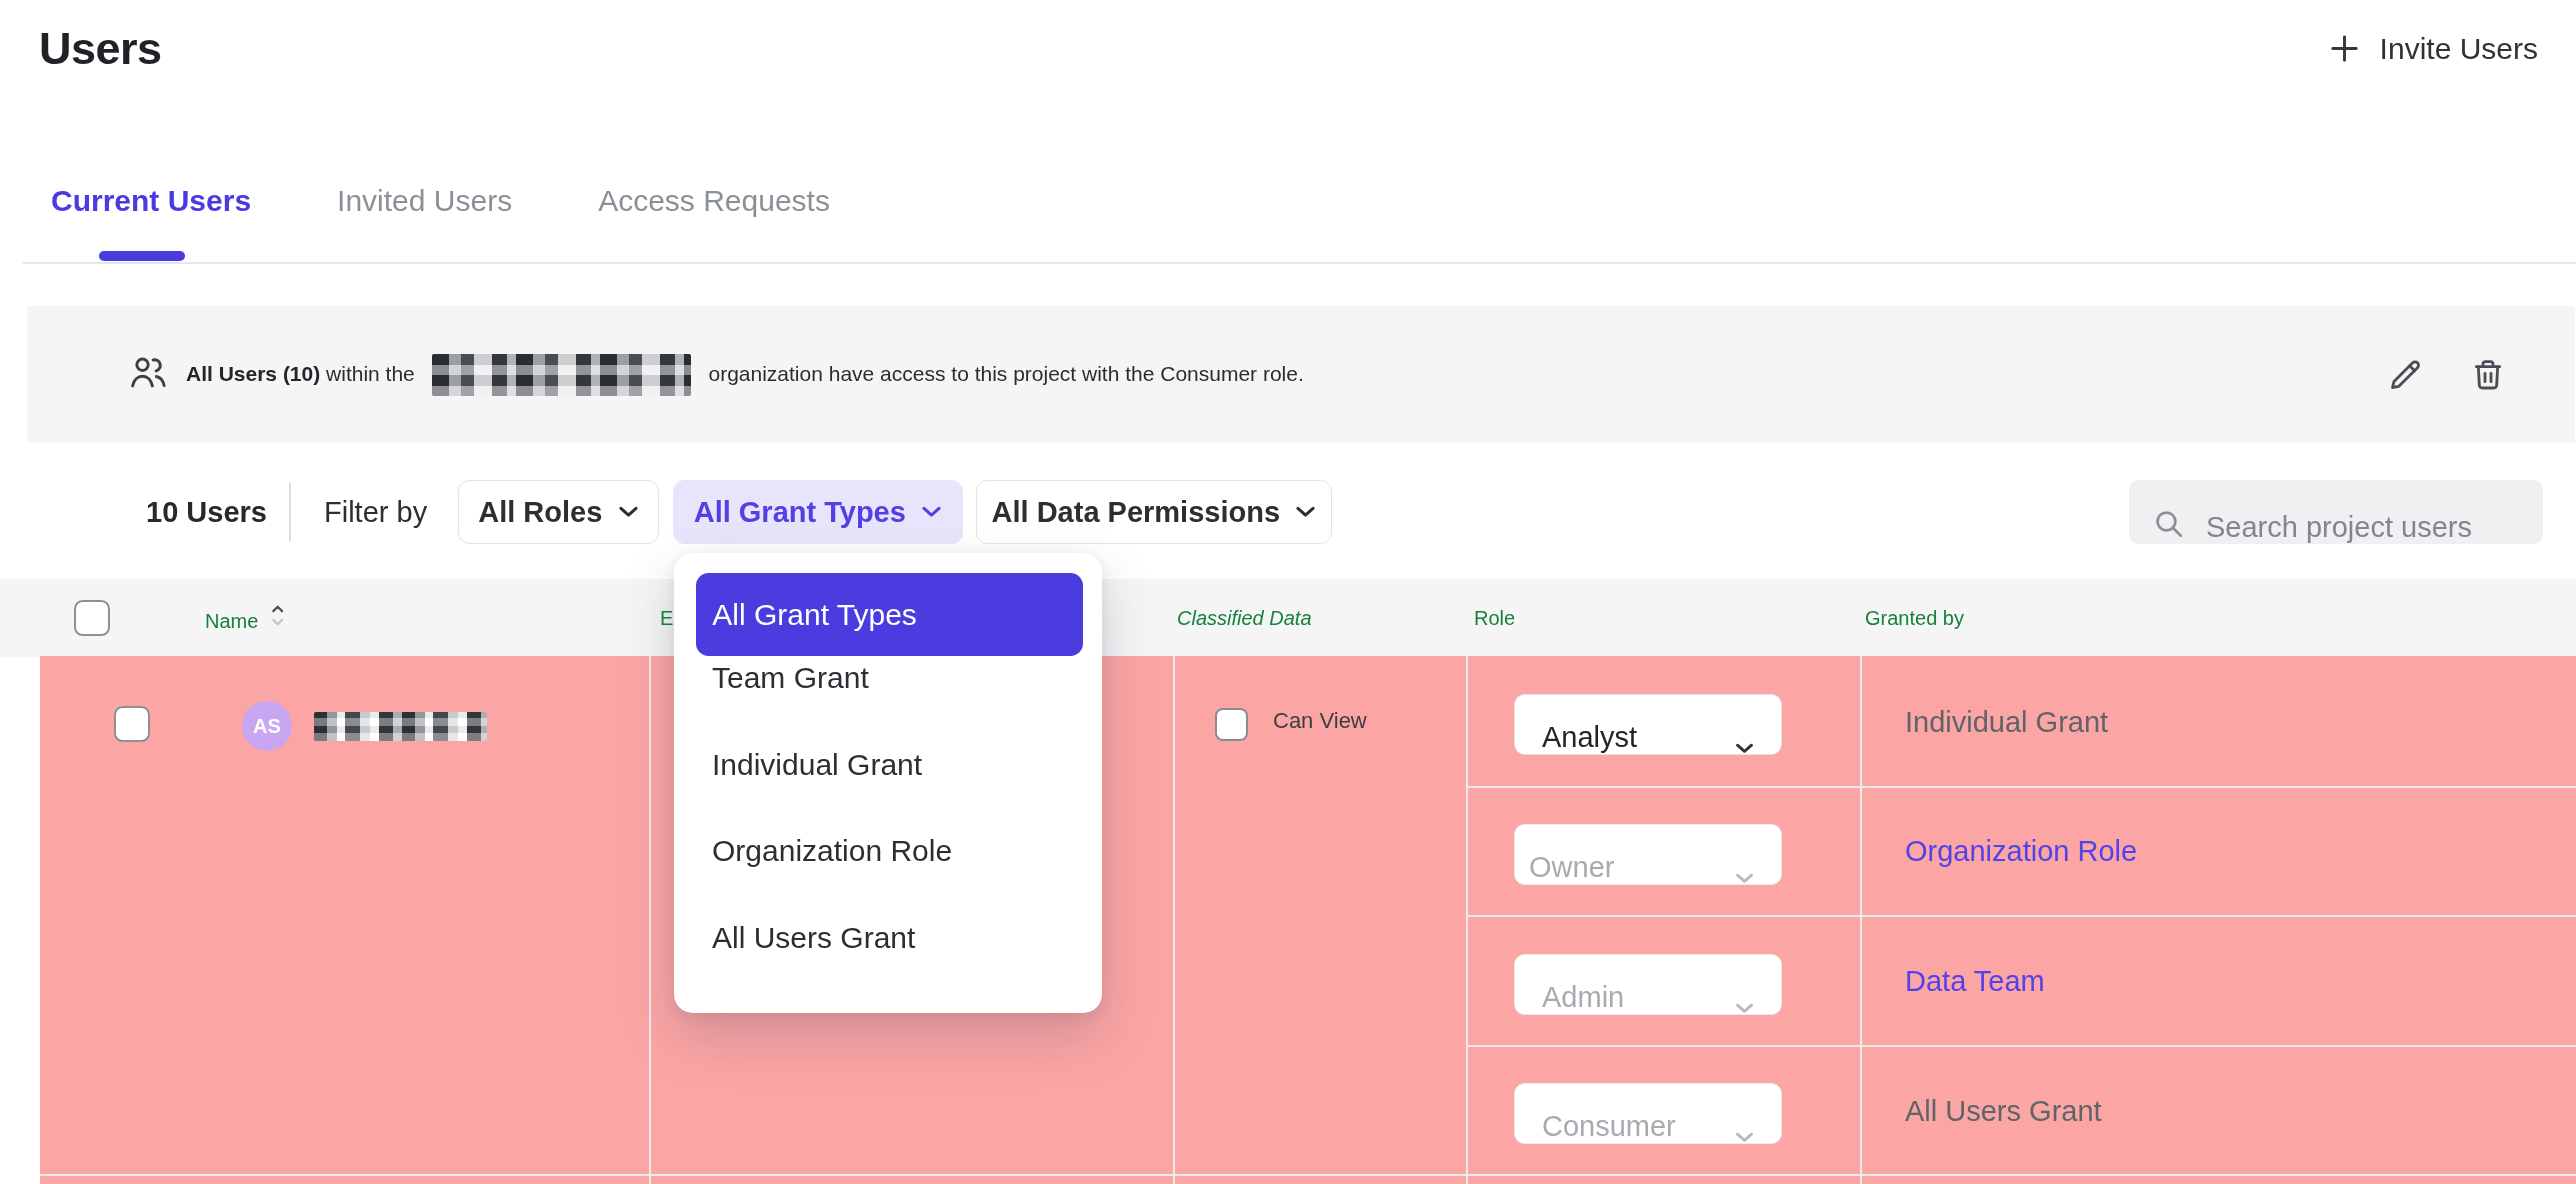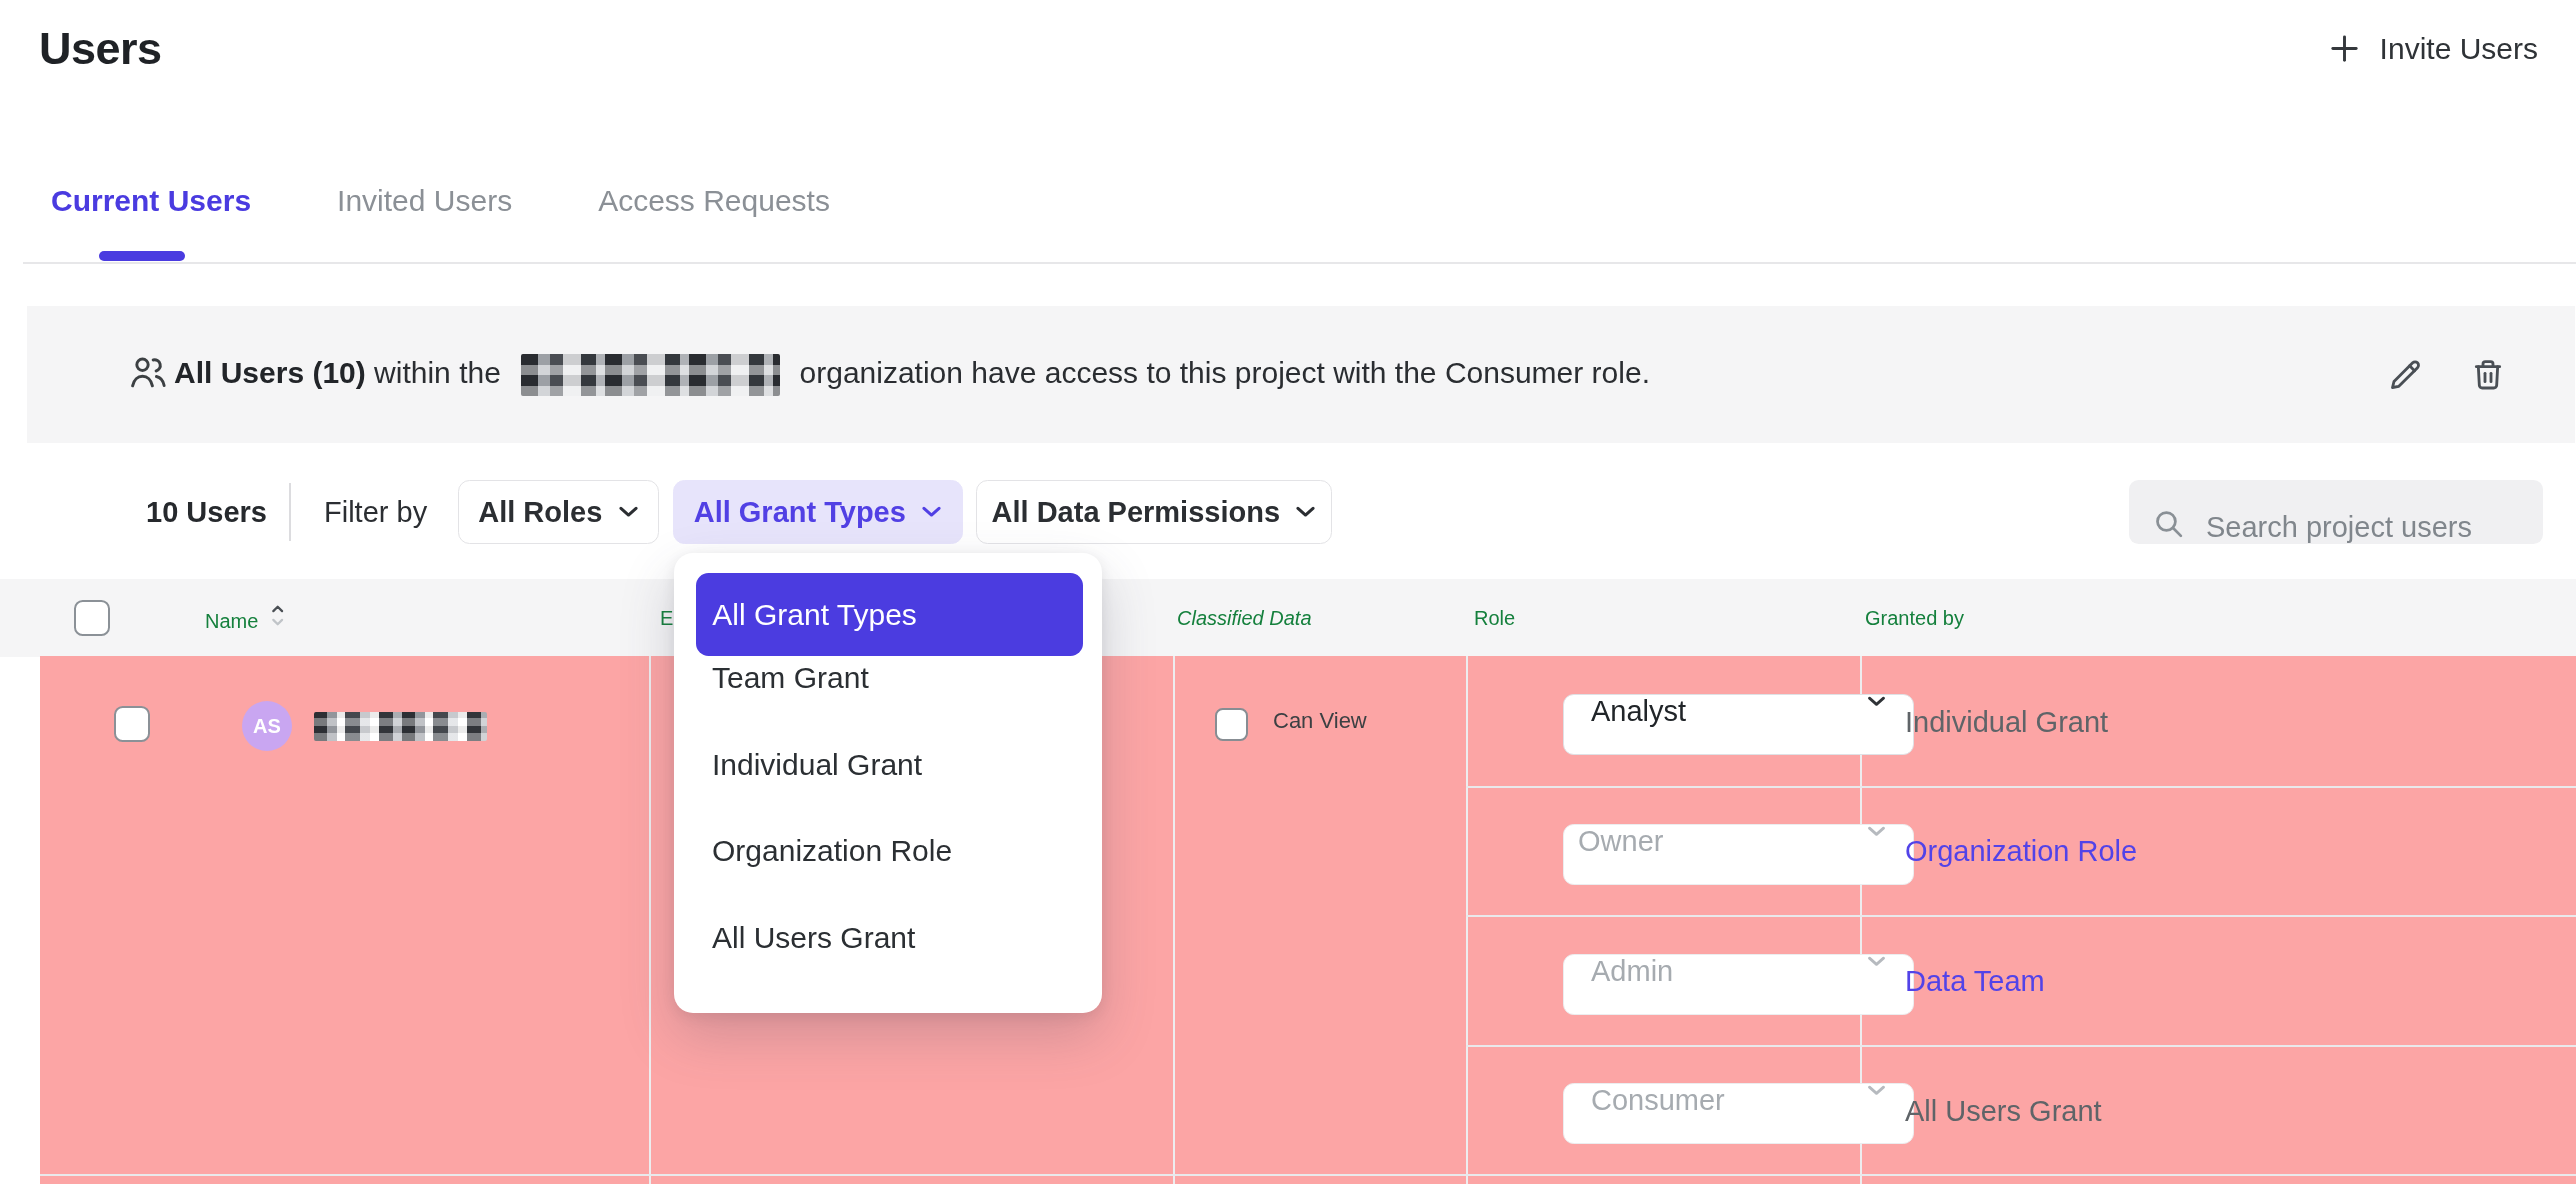--- a/index.html
+++ b/index.html
@@ -16,21 +16,21 @@
   
   .tabs { position:absolute; left:51px; top:184px; display:flex; gap:86px; }
   .tab { font-size:30px; font-weight:500; color:#8b9096; cursor:pointer; background:none; border:none; }
   .tab.active { color:#4a3be0; font-weight:600; }
   .tabs-divider { position:absolute; left:23px; right:0; top:262px; height:1.9px; background:#e7e7e9; }
   .tab-underline { position:absolute; left:99px; top:251px; width:86px; height:9.6px; border-radius:5.8px; background:#4a3be0; }
 
   
   .banner { position:absolute; left:27px; right:1px; top:306px; height:137px; background:#f5f5f6; display:flex; align-items:center; }
   .banner-icon { position:absolute; left:99px; top:50%; transform:translateY(-50%); }
-  .banner-text { position:absolute; left:147px; top:50%; transform:translateY(-50%); font-size:30px; color:#2a2d31; white-space:nowrap; }
+  .banner-text { position:absolute; left:159px; top:50%; transform:translateY(-50%); font-size:21px; color:#2a2d31; white-space:nowrap; }
   .banner-text b { font-weight:700; color:#222529; }
   .banner-actions { position:absolute; right:67px; top:50%; transform:translateY(-50%); display:flex; gap:43px; }
   .icon-btn { background:none; border:none; cursor:pointer; padding:0; line-height:0; }
 
   .redacted { display:inline-block; vertical-align:middle; border-radius:1.9px;
     background:
       repeating-linear-gradient(0deg, rgba(255,255,255,0.45) 0 9.6px, rgba(0,0,0,0.10) 9.6px 21px),
       repeating-linear-gradient(90deg, #2e3136 0 17.3px, #aeb2b8 17.3px 29px, #52565c 29px 42px, #e4e5e8 42px 60px, #3a3e44 60px 75px, #c3c6cb 75px 84px); }
   .redacted.org { width:259px; height:42px; margin:0 11.5px; }
   .redacted.name { width:173px; height:29px;
@@ -68,22 +68,22 @@
 
   .tbody .checkbox { position:absolute; left:74px; top:50px; }
   .avatar { position:absolute; left:202px; top:45px; width:50px; height:50px; border-radius:50%; background:#c9a6f1;
             display:flex; align-items:center; justify-content:center; color:#fff; font-size:20px; font-weight:600; }
   .row-name-redacted { position:absolute; left:274px; top:56px; }
   .email-text { position:absolute; left:660px; top:50px; font-size:29px; color:#3c4043; }
 
   .canview-check { position:absolute; left:1175px; top:52px; width:33px; height:33px; border:2.9px solid #878d93; border-radius:7.7px; background:#fff; cursor:pointer; }
   .canview-label { position:absolute; left:1233px; top:52px; font-size:22px; color:#3c4043; }
 
-  .role-select { position:absolute; left:1523px; width:351px; height:61px; border-radius:10.6px; background:#fff;
-                 display:flex; align-items:flex-start; justify-content:space-between; padding:0 27px;
+  .role-select { position:absolute; left:1474px; width:268px; height:61px; border-radius:10.6px; background:#fff;
+                 display:flex; align-items:flex-end; justify-content:space-between; padding:0 27px;
                  font-size:29px; font-weight:500; border:1.9px solid #dfe1e5; color:#212529; cursor:pointer; }
   .role-select.disabled { border-color:#ecedef; color:#a6abb0; cursor:default; }
   .granted-by { position:absolute; left:1865px; font-size:29px; color:#5f6468; white-space:nowrap; }
   .granted-by.link { color:#5243e8; cursor:pointer; }
 
   
   .dropdown-panel { position:absolute; left:674px; top:553px; width:428px; height:460px; background:#fff; border-radius:19px;
                     box-shadow:0 23px 53px rgba(70,70,95,.22), 0 3.8px 13.4px rgba(0,0,0,.08); z-index:20; }
   .dd-item { position:absolute; left:38px; font-size:30px; font-weight:500; color:#2b2f33; cursor:pointer; white-space:nowrap; }
   .dd-selected { position:absolute; left:22px; right:19px; top:20px; height:83px; background:#4b3ce0; border-radius:12.5px;

